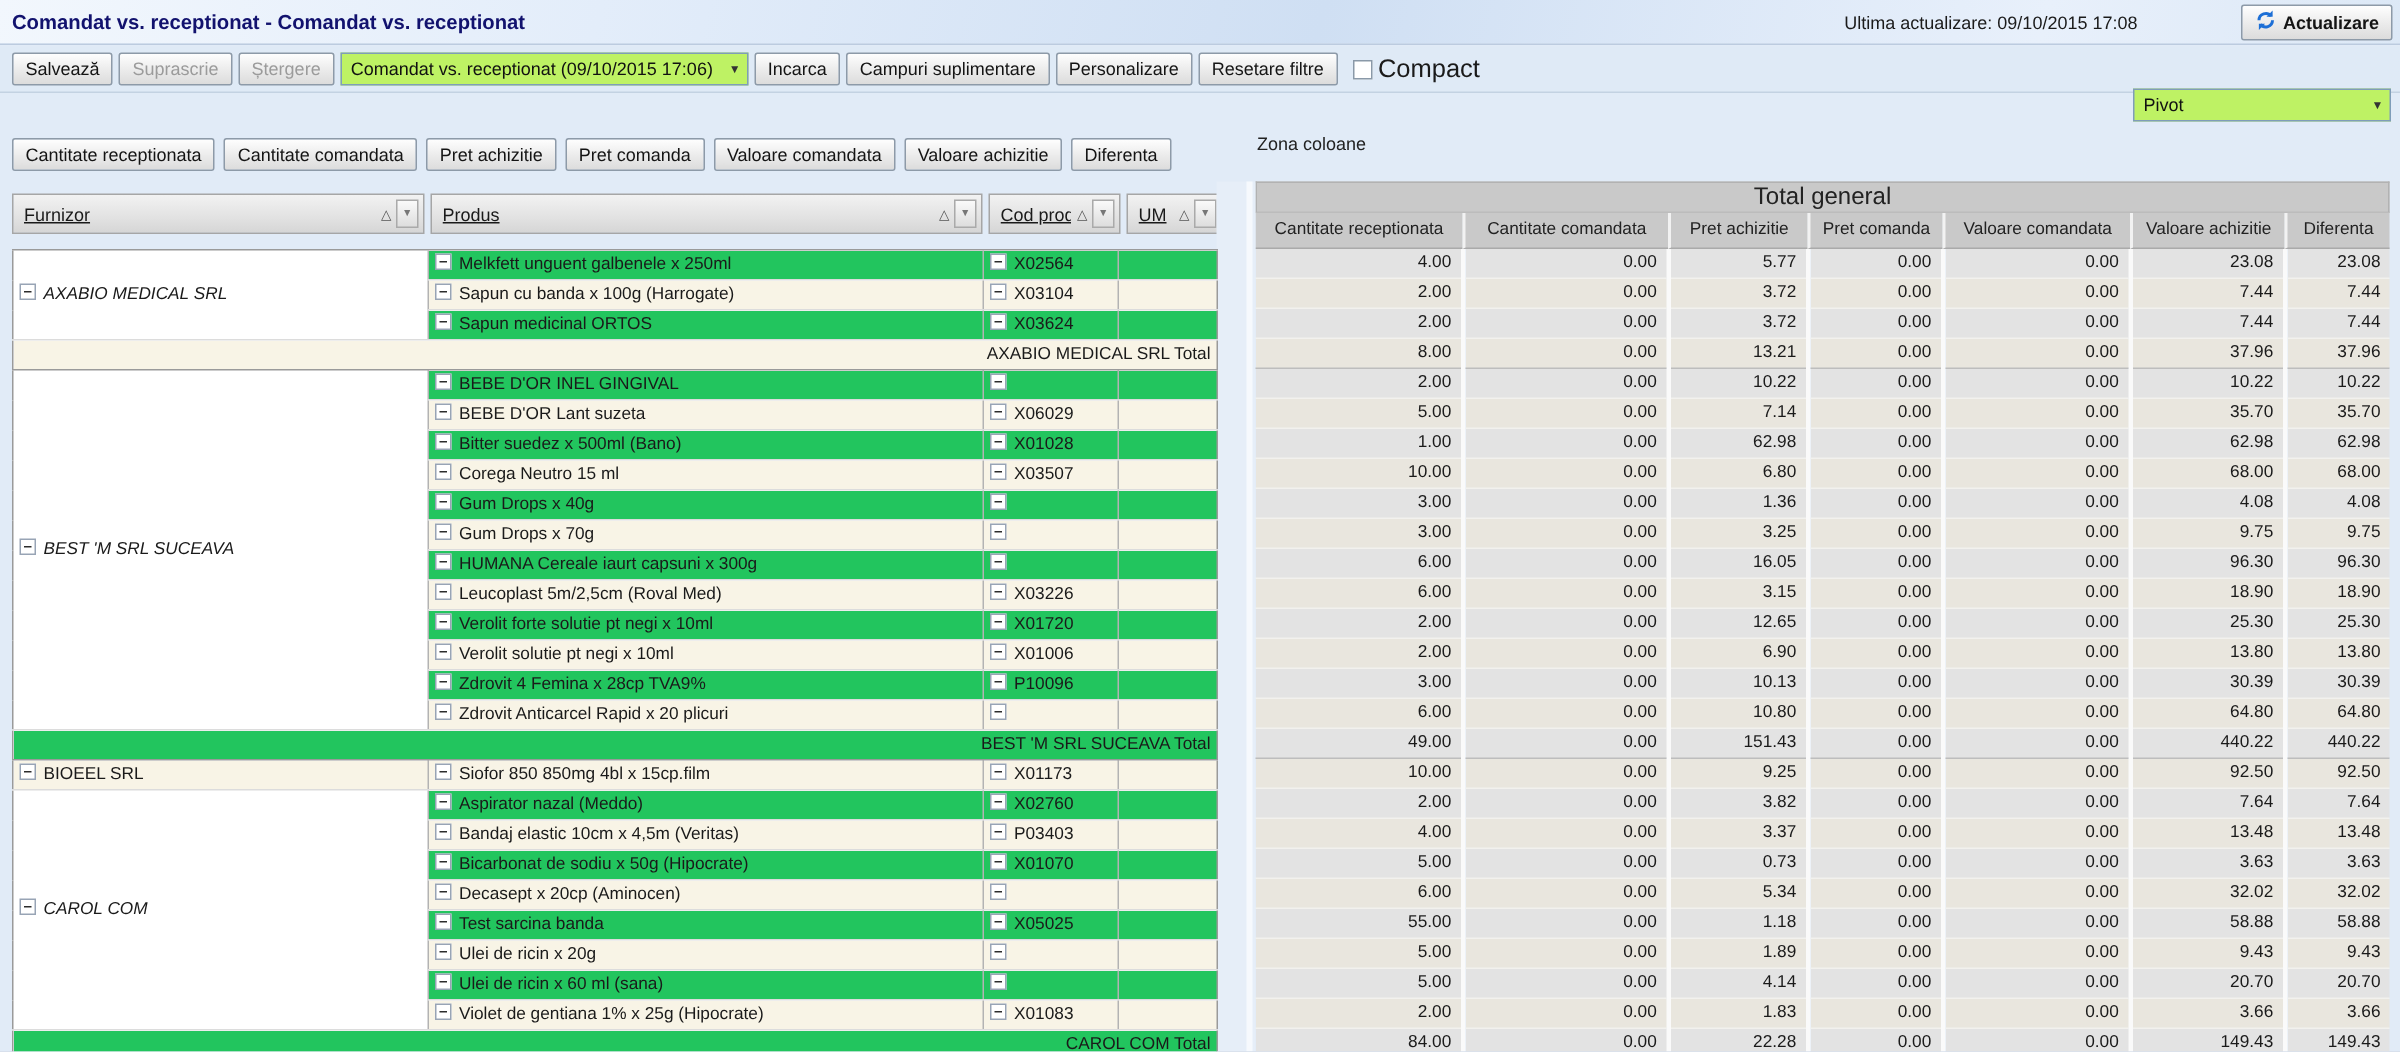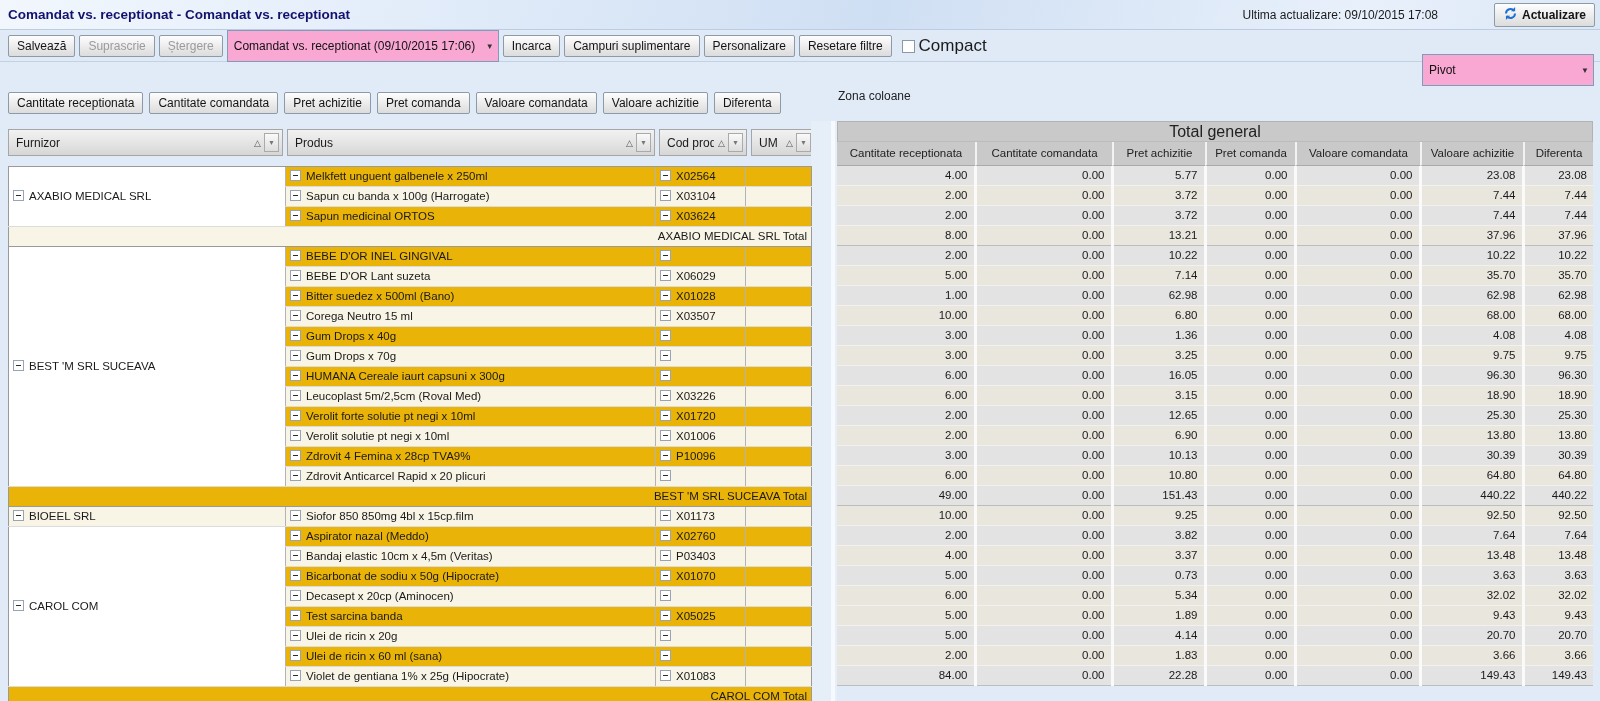--- a/index.html
+++ b/index.html
@@ -8,37 +8,37 @@
     position:relative; width:1600px; height:701px; overflow:hidden;
     background:#e1ebf7; font-family:"Liberation Sans", sans-serif; color:#1a1a1a;
   }
   
   .titlebar {
     position:absolute; left:0; top:0; width:1600px; height:30px;
     background:linear-gradient(105deg,#f2f7fd 0%,#e3edfa 25%,#cfdff3 55%,#e8f0fb 85%,#dce8f6 100%);
     border-bottom:1px solid #bccbdf;
   }
   .titlebar .ttl { position:absolute; left:8px; top:0; line-height:30px; font-size:13.5px; font-weight:bold; color:#12126e; }
-  .titlebar .upd { position:absolute; right:162px; top:0; line-height:30px; font-size:12px; color:#1b1b1b; }
+  .titlebar .upd { position:absolute; right:175px; top:0; line-height:30px; font-size:12px; color:#1b1b1b; }
   .btn {
     display:inline-flex; align-items:center; gap:4px; height:22px; padding:0 8px;
     background:linear-gradient(#fefefe,#e9e9e9 60%,#dcdcdc); border:1px solid #8d9aa8; border-radius:2px;
     font-size:12px; color:#141414; white-space:nowrap; cursor:default;
     font-family:"Liberation Sans", sans-serif;
   }
   .btn.disabled { color:#9b9b9b; }
   .refresh-btn { position:absolute; right:5px; top:3px; height:24px; font-weight:bold; }
   
   .toolbar {
     position:absolute; left:0; top:31px; width:1600px; height:31px;
     background:#dfeaf6; border-bottom:1px solid #c3d2e2;
     display:flex; align-items:center; gap:4px; padding:0 6px 0 8px;
   }
   .fake-select {
-    position:relative; height:32px; background:#f9a8d4; border:1px solid #7f9db9;
+    position:relative; height:22px; background:#bef264; border:1px solid #7f9db9;
     display:inline-flex; align-items:center; padding:0 20px 0 6px; font-size:12px; color:#111; white-space:nowrap;
   }
   .fake-select .arrow { position:absolute; right:4px; top:50%; transform:translateY(-50%); font-size:8px; color:#333; }
   .cb { display:inline-block; width:13px; height:13px; background:#fff; border:1px solid #8a99a8; vertical-align:middle; }
   .cb-label { font-size:17px; margin-left:4px; }
   .view-select { margin-left:auto; width:172px; justify-content:flex-start;margin-top:48px; }
   
   .zona-filtre {
     position:absolute; left:0; top:63px; width:1600px; height:22px;
     background:linear-gradient(#f7f7f7,#e2e2e2); border-top:1px solid #cdd7e2; border-bottom:1px solid #b2b2b2;
@@ -46,21 +46,21 @@
   }
   .chips { position:absolute; left:8px; top:92px; display:flex; gap:6px; }
   .zona-coloane { position:absolute; left:838px; top:89px; font-size:12px; color:#222; }
   
   .fields-band { position:absolute; left:8px; top:121px; width:803px; height:45px; }
   .field-btn {
     position:absolute; top:8px; height:27px;
     background:linear-gradient(#f2f2f2,#e2e2e2 60%,#d6d6d6); border:1px solid #a6a6a6;
     display:flex; align-items:center; font-size:12px; color:#1a1a1a; padding:0 3px 0 7px;
   }
-  .field-btn .lbl { flex:1 1 auto; overflow:hidden; white-space:nowrap; }
+  .field-btn .lbl { flex:1 1 auto; overflow:hidden; white-space:nowrap;text-decoration:underline; }
   .sort-tri { font-size:9px; color:#555; margin:0 3px 0 4px; }
   .mini-dd {
     width:15px; height:19px; border:1px solid #aaa; background:linear-gradient(#fafafa,#ddd);
     display:inline-flex; align-items:center; justify-content:center; font-size:7px; color:#777; flex:0 0 auto;
   }
   
   .right-header { position:absolute; left:837px; top:121px; width:756px; }
   .total-general {
     height:21px; background:#c9c9c9; border:1px solid #b2b2b2; border-bottom:1px solid #bcbcbc;
     text-align:center; font-size:16px; color:#222; line-height:20px;
@@ -70,23 +70,23 @@
     background:#c9c9c9; border-bottom:1px solid #aaa; border-left:2px solid #f2f2f2;
     font-size:11.5px; color:#222; text-align:center; line-height:23px; overflow:hidden; white-space:nowrap;
   }
   .col-cap:first-child { border-left:none; }
   
   table.grid { border-collapse:collapse; table-layout:fixed; font-size:11.5px; }
   .left-grid  { position:absolute; left:8px;   top:166px; width:803px; background:#fff; border:1px solid #9a9a9a; }
   .right-grid { position:absolute; left:837px; top:166px; width:756px; }
   .left-grid td { height:19.3px; line-height:19px; overflow:hidden; white-space:nowrap; padding:0 4px; border-bottom:1px solid #dcdcdc; }
   .left-grid td.prod, .left-grid td.code, .left-grid td.um { border-left:1px solid #b3b3b3; }
-  .left-grid tr.even td.striped { background:#eab308; }
+  .left-grid tr.even td.striped { background:#22c55e; }
   .left-grid tr.odd  td.striped { background:#f8f4e6; }
-  .left-grid td.sup-multi { background:#ffffff; vertical-align:middle; }
+  .left-grid td.sup-multi { background:#ffffff; vertical-align:middle;font-style:italic; }
   .left-grid tr.gfirst td { border-top:1px solid #9a9a9a; }
   .left-grid tr.total td { border-top:1px solid #9a9a9a; border-bottom:1px solid #9a9a9a; padding-left:6px;text-align:right; }
   .right-grid td {
     height:19.3px; line-height:19px; text-align:right; padding:0 6px;
     border-bottom:1px solid #f2f1ee; border-left:3px solid #fafafa; overflow:hidden; white-space:nowrap; color:#1a1a1a;
   }
   .right-grid td:first-child { border-left:none; }
   .right-grid tr.even td { background:#e3e3e3; }
   .right-grid tr.odd  td { background:#e9e6de; }
   .right-grid tr.total td { border-top:1px solid #bdbdbd; border-bottom:1px solid #bdbdbd; }
@@ -536,20 +536,29 @@
         </tr>
         <tr class="odd">
           <td>6.00</td>
           <td>0.00</td>
           <td>5.34</td>
           <td>0.00</td>
           <td>0.00</td>
           <td>32.02</td>
           <td>32.02</td>
         </tr>
+        <tr class="even">
+          <td>55.00</td>
+          <td>0.00</td>
+          <td>1.18</td>
+          <td>0.00</td>
+          <td>0.00</td>
+          <td>58.88</td>
+          <td>58.88</td>
+        </tr>
         <tr class="odd">
           <td>5.00</td>
           <td>0.00</td>
           <td>1.89</td>
           <td>0.00</td>
           <td>0.00</td>
           <td>9.43</td>
           <td>9.43</td>
         </tr>
         <tr class="even">

